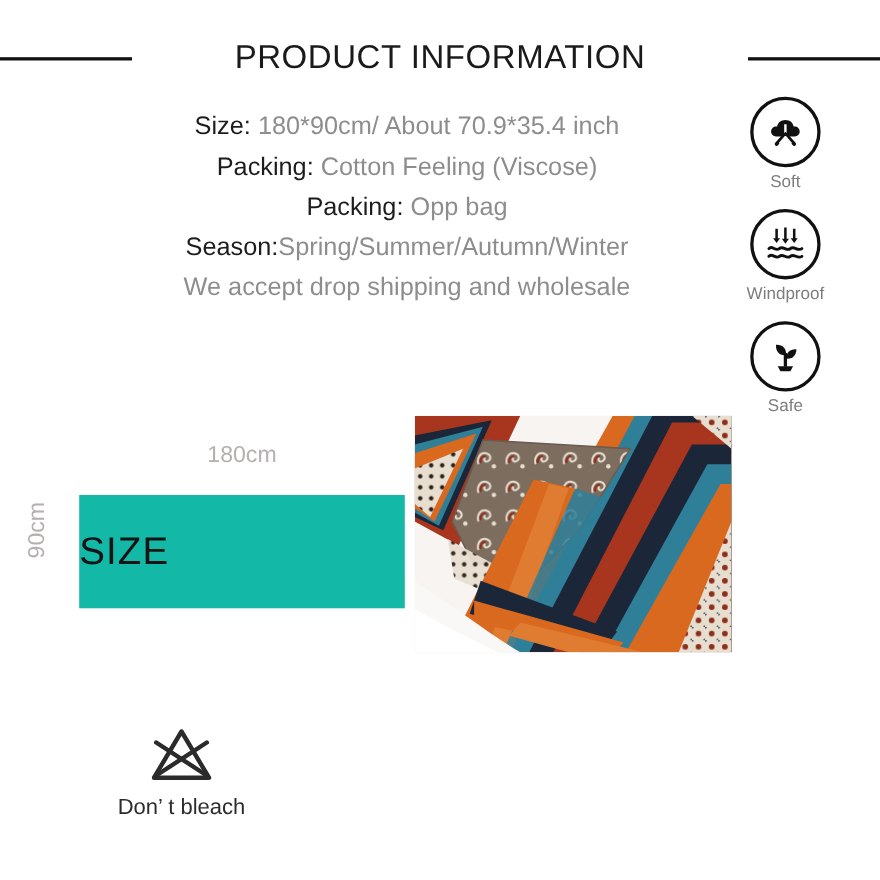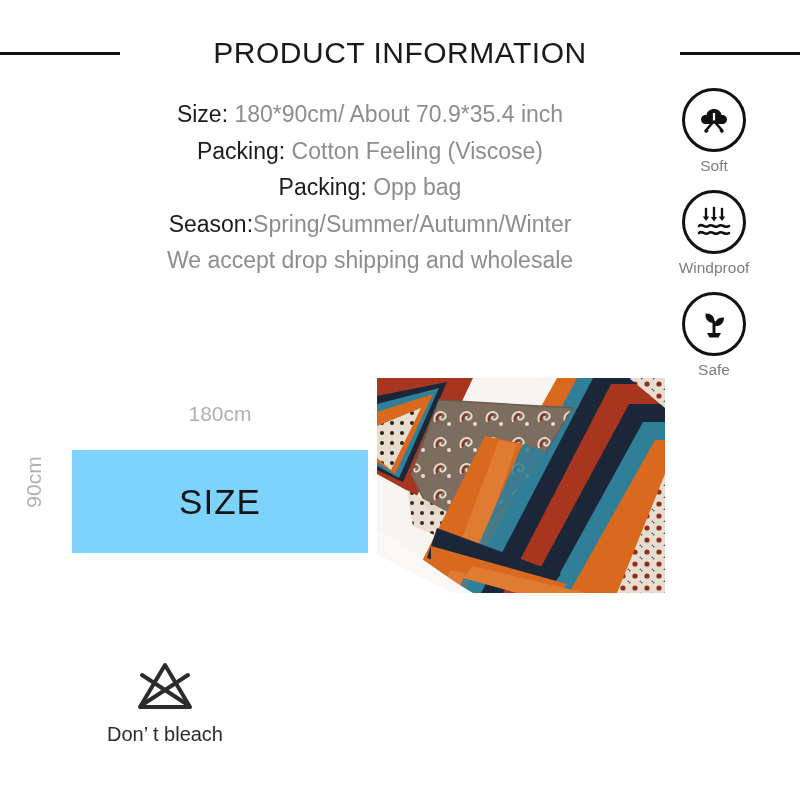--- a/index.html
+++ b/index.html
@@ -103,24 +103,24 @@
     text-align: center;
     font-size: 21px;
     color: #b4b0af;
   }
   .size-box {
     position: absolute;
     left: 72px;
     top: 450px;
     width: 296px;
     height: 103px;
-    background: #7dd3fc;
+    background: #14b8a6;
     display: flex;
     align-items: center;
-    justify-content: center;
+    justify-content: flex-start;
   }
   .size-box-text {
     font-size: 35px;
     color: #141414;
     letter-spacing: 1px;
   }
   .size-height-label {
     position: absolute;
     left: 22px;
     top: 462px;

